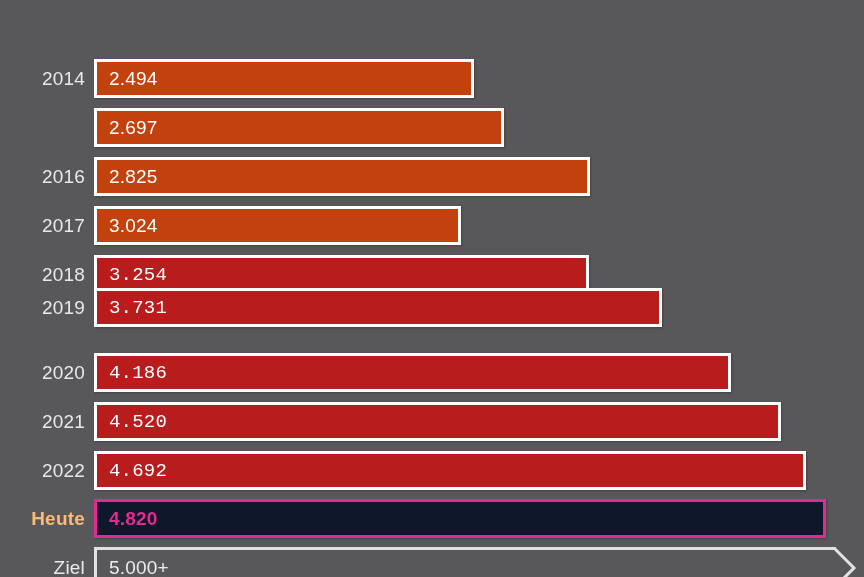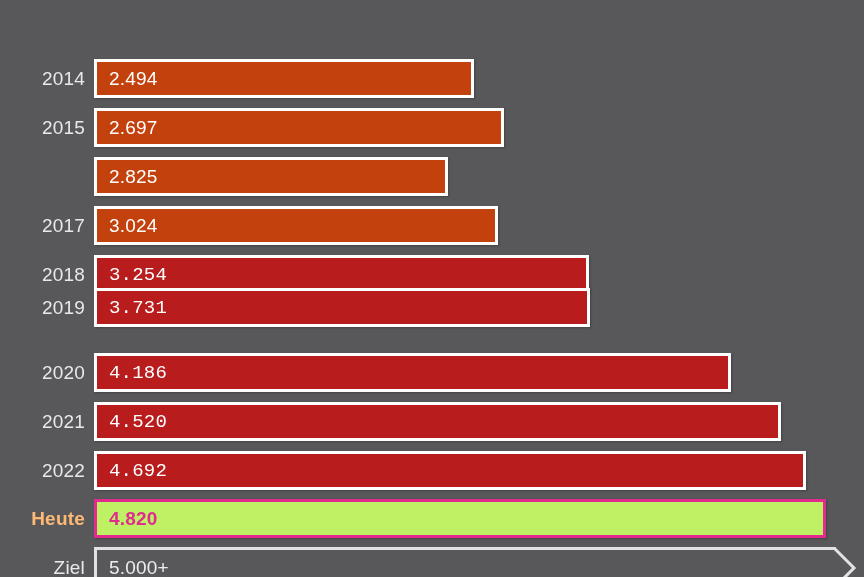--- a/index.html
+++ b/index.html
@@ -53,21 +53,21 @@
     left: 94px;
     height: 39px;
     box-sizing: border-box;
     border: 3px solid #ffffff;
     display: flex;
     align-items: center;
     box-shadow: 1px 1px 2px rgba(0,0,0,0.25);
   }
   .bar.blue   { background: #c2410c; }
   .bar.pink   { background: #b91c1c; font-family: Liberation Mono, monospace; }
-  .bar.today  { background: #bef264; border-color: #e22a8f; }
+  .bar.today  { background: #0f172a; border-color: #e22a8f; }
   .bar.goal   { background: transparent; border-color: #e2e2e4; box-shadow: none; }
 
   .bar-value {
     font-size: 19px;
     color: #ffffff;
     padding-left: 12px;
     white-space: nowrap;
     letter-spacing: 0.2px;
   }
   .bar.today .bar-value {
@@ -94,49 +94,49 @@
 <div id="chart">
 
   <div class="row" style="top:27px">
     <div class="row-label">2014</div>
     <div class="bar blue" style="width:380px">
       <span class="bar-value">2.494</span>
     </div>
   </div>
 
   <div class="row" style="top:76px">
-    <div class="row-label">2015</div>
     <div class="bar blue" style="width:410px">
       <span class="bar-value">2.697</span>
     </div>
   </div>
 
   <div class="row" style="top:125px">
-    <div class="bar blue" style="width:354px">
+    <div class="row-label">2016</div>
+    <div class="bar blue" style="width:496px">
       <span class="bar-value">2.825</span>
     </div>
   </div>
 
   <div class="row" style="top:174px">
     <div class="row-label">2017</div>
-    <div class="bar blue" style="width:404px">
+    <div class="bar blue" style="width:367px">
       <span class="bar-value">3.024</span>
     </div>
   </div>
 
   <div class="row" style="top:223px">
     <div class="row-label">2018</div>
     <div class="bar pink" style="width:495px">
       <span class="bar-value">3.254</span>
     </div>
   </div>
 
   <div class="row" style="top:256px">
     <div class="row-label">2019</div>
-    <div class="bar pink" style="width:496px">
+    <div class="bar pink" style="width:568px">
       <span class="bar-value">3.731</span>
     </div>
   </div>
 
   <div class="row" style="top:321px">
     <div class="row-label">2020</div>
     <div class="bar pink" style="width:637px">
       <span class="bar-value">4.186</span>
     </div>
   </div>

